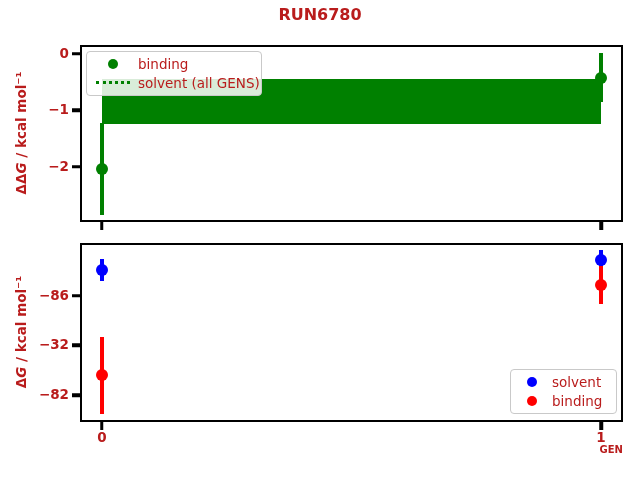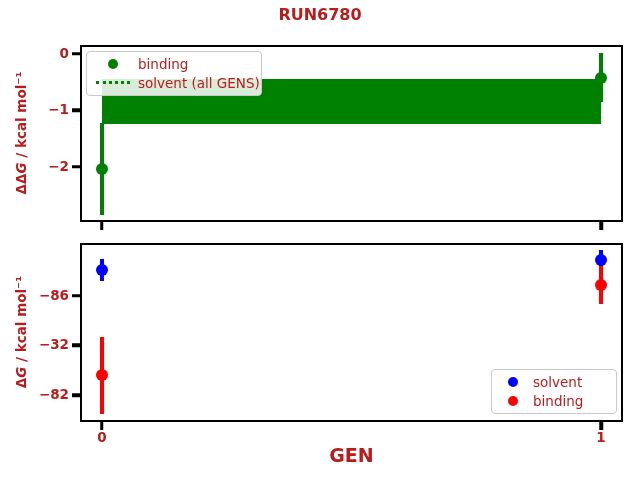--- a/index.html
+++ b/index.html
@@ -9,39 +9,39 @@
          font-size:16px;font-weight:bold;}
   .panel{position:absolute;left:80px;width:543px;border:2.5px solid #000;
          box-sizing:border-box;background:transparent;}
   #panel-0{top:45px;height:177px;}
   #panel-1{top:243px;height:179px;}
   .ylabel{position:absolute;transform:translate(-50%,-50%) rotate(-90deg);
           font-size:13.5px;font-weight:bold;white-space:nowrap;}
   #ylabel-0{left:21px;top:133px;}
   #ylabel-1{left:21px;top:332px;}
   .it{font-style:italic;}
-  .xlabel{position:absolute;left:80px;top:444px;width:543px;text-align:center;
-          font-weight:bold;font-size:19px;}
+  .xlabel{position:absolute;left:80px;top:444px;width:543px;text-align:right;
+          font-weight:bold;font-size:10px;}
   .band{position:absolute;z-index:1;}
   .ebar{position:absolute;transform:translateX(-50%);width:4px;z-index:2;}
   .marker{position:absolute;width:12px;height:12px;border-radius:50%;
           transform:translate(-50%,-50%);z-index:3;}
   .ytick{position:absolute;right:100%;width:10px;height:3.5px;background:#000;
          transform:translateY(-50%);}
   .yticklabel{position:absolute;right:calc(100% + 13px);transform:translateY(-50%);
          font-size:13.5px;font-weight:bold;line-height:1;white-space:nowrap;}
   .xtick{position:absolute;top:100%;width:3.5px;height:10px;background:#000;
          transform:translateX(-50%);}
   .xticklabel{position:absolute;top:calc(100% + 11px);transform:translateX(-50%);
          font-size:13.5px;font-weight:bold;line-height:1;}
   .legend{position:absolute;box-sizing:border-box;background:rgba(255,255,255,0.85);
           border:1px solid #c9c9c9;border-radius:4px;z-index:10;display:flex;
           flex-direction:column;justify-content:center;padding:3px 8px;}
   .legend-ul{left:4px;top:4px;width:176px;height:45px;}
-  .legend-lr{right:4px;bottom:6px;width:126px;height:45px;justify-content:space-between;}
+  .legend-lr{right:4px;bottom:6px;width:107px;height:45px;justify-content:space-between;}
   .legend-row{display:flex;align-items:center;height:19px;}
   .legend-marker-col{width:36px;display:flex;justify-content:center;
           align-items:center;flex:none;}
   .legend-lr .legend-marker-col{width:26px;}
   .legend-dot{width:10px;height:10px;border-radius:50%;}
   .legend-dline{width:34px;height:0;border-top:3px dotted #008000;}
   .legend-label{margin-left:7px;font-size:13.5px;white-space:nowrap;}
 </style>
 </head>
 <body>

